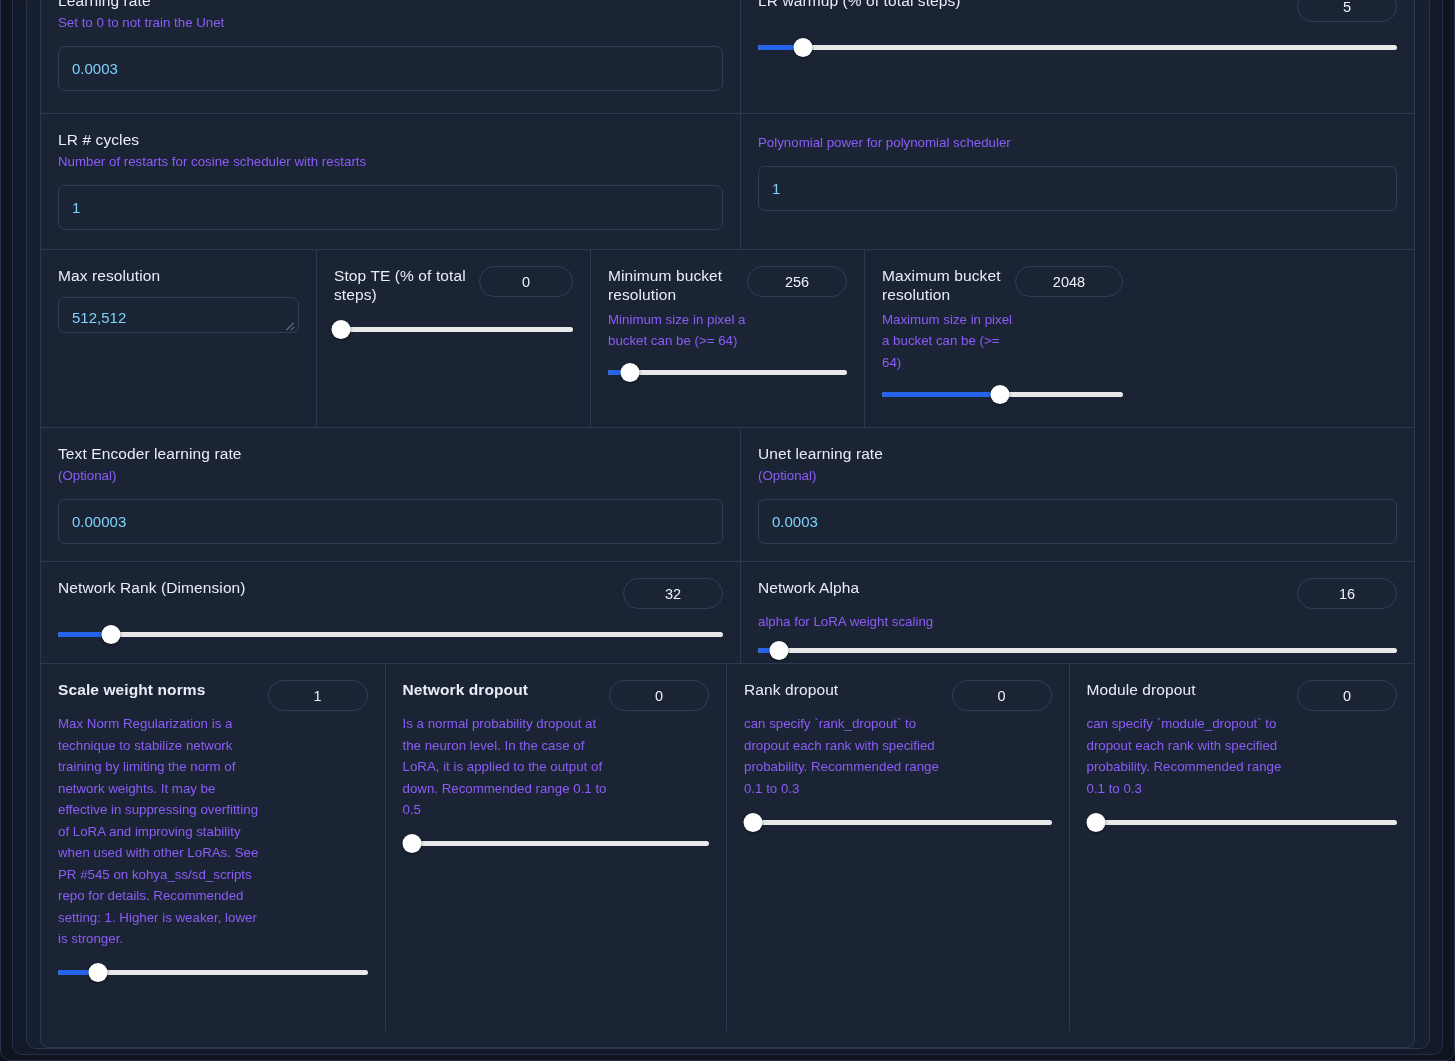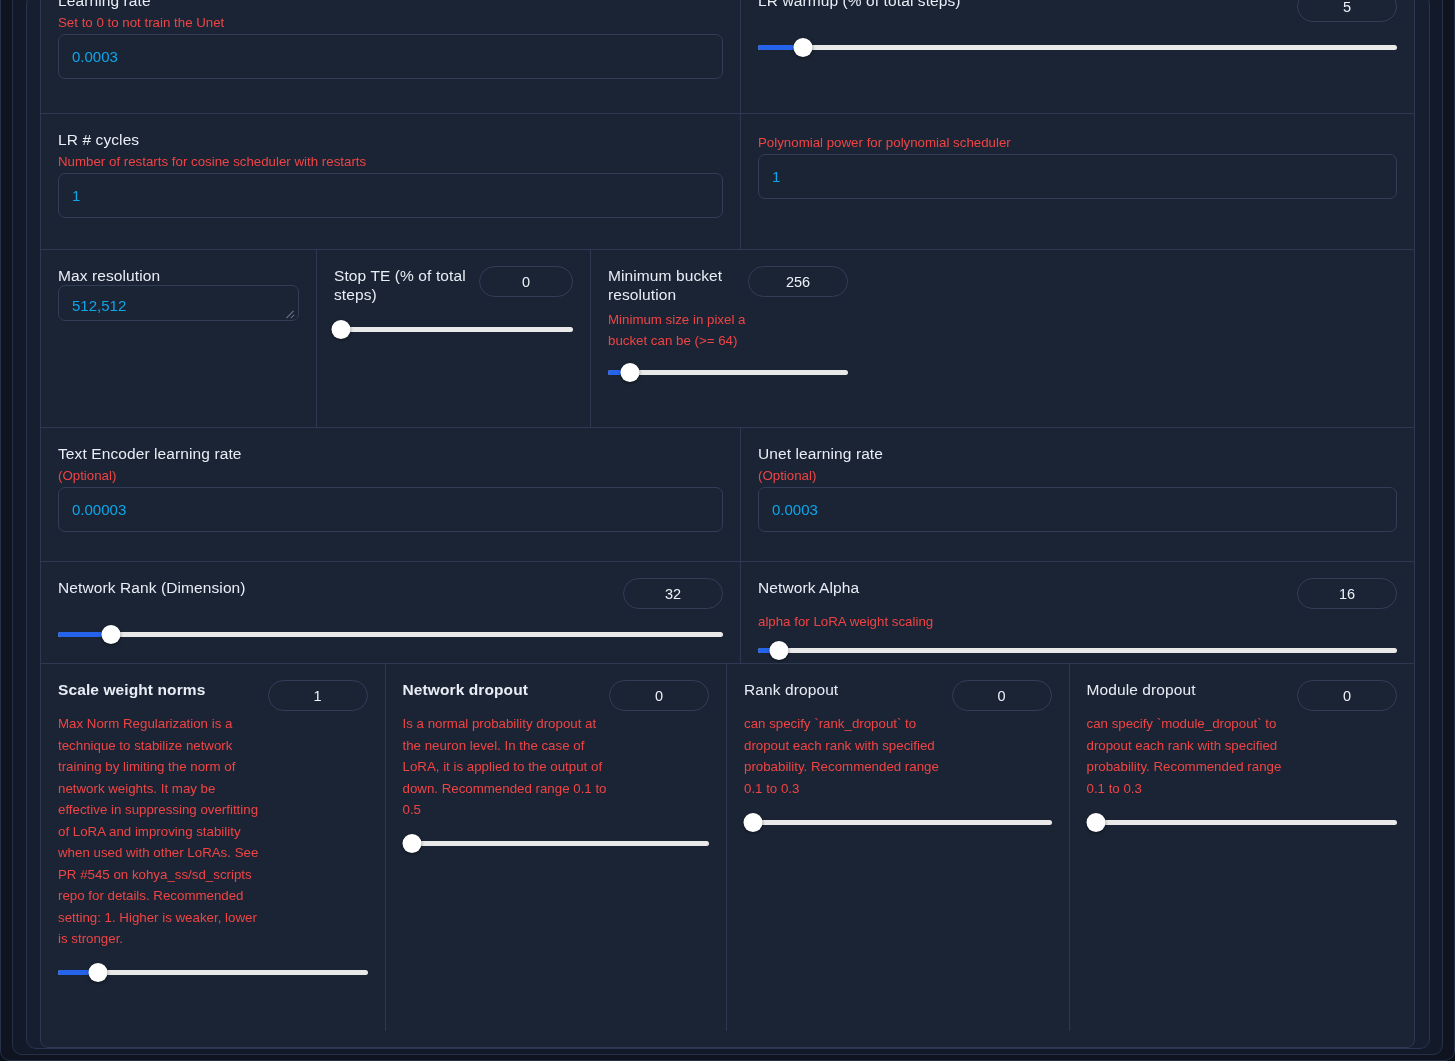--- a/index.html
+++ b/index.html
@@ -52,34 +52,35 @@
   .cell:last-child{ border-right:none; }
 
   .label{
     color:#e9edf5;
     font-size:15.5px;
     line-height:1.25;
     letter-spacing:.1px;
   }
   .label.bold{ font-weight:600; }
   .info{
-    color:#ef4444;
+    color:#8b5cf6;
     font-size:13.3px;
     line-height:1.62;
     margin-top:4px;
   }
   .info.tight{ margin-top:2px; }
 
   
   .tinput{
+    margin-top:12px;
     height:45px;
     background:#1b2434;
     border:1px solid #323e59;
     border-radius:7px;
-    color:#0ea5e9;
+    color:#7dd3fc;
     font-size:15px;
     display:flex; align-items:center;
     padding:8px 13px;
     width:100%;
   }
   .tarea{
     position:relative;
     height:36px;
     align-items:flex-start;
     padding-top:11px;
@@ -213,20 +214,32 @@
         <div class="numbox" style="min-width:100px;">256</div>
       </div>
       <div class="info" style="max-width:140px;">Minimum size in pixel a bucket can be (&gt;= 64)</div>
       <div class="slider" style="margin-top:12px;">
         <div class="track"></div>
         <div class="fill" style="width:8%"></div>
         <div class="thumb" style="left:9%"></div>
       </div>
     </div>
 
+    <div class="cell" style="width:275px;">
+      <div class="hdr">
+        <div class="label" style="max-width:130px;">Maximum bucket resolution</div>
+        <div class="numbox" style="min-width:108px;">2048</div>
+      </div>
+      <div class="info" style="max-width:140px;">Maximum size in pixel a bucket can be (&gt;= 64)</div>
+      <div class="slider" style="margin-top:12px;">
+        <div class="track"></div>
+        <div class="fill" style="width:49%"></div>
+        <div class="thumb" style="left:49%"></div>
+      </div>
+    </div>
   </div>
 
   <div class="row" style="height:134px;">
     <div class="cell" style="width:701px;">
       <div class="label">Text Encoder learning rate</div>
       <div class="info tight">(Optional)</div>
       <div class="tinput">0.00003</div>
     </div>
     <div class="cell" style="width:674px;">
       <div class="label">Unet learning rate</div>

